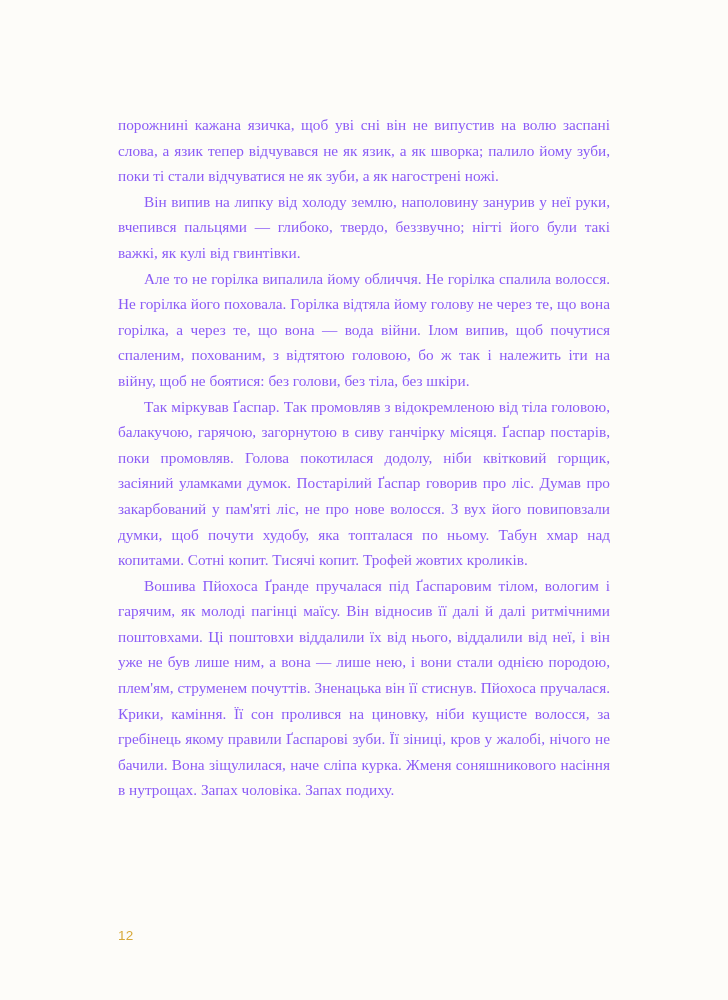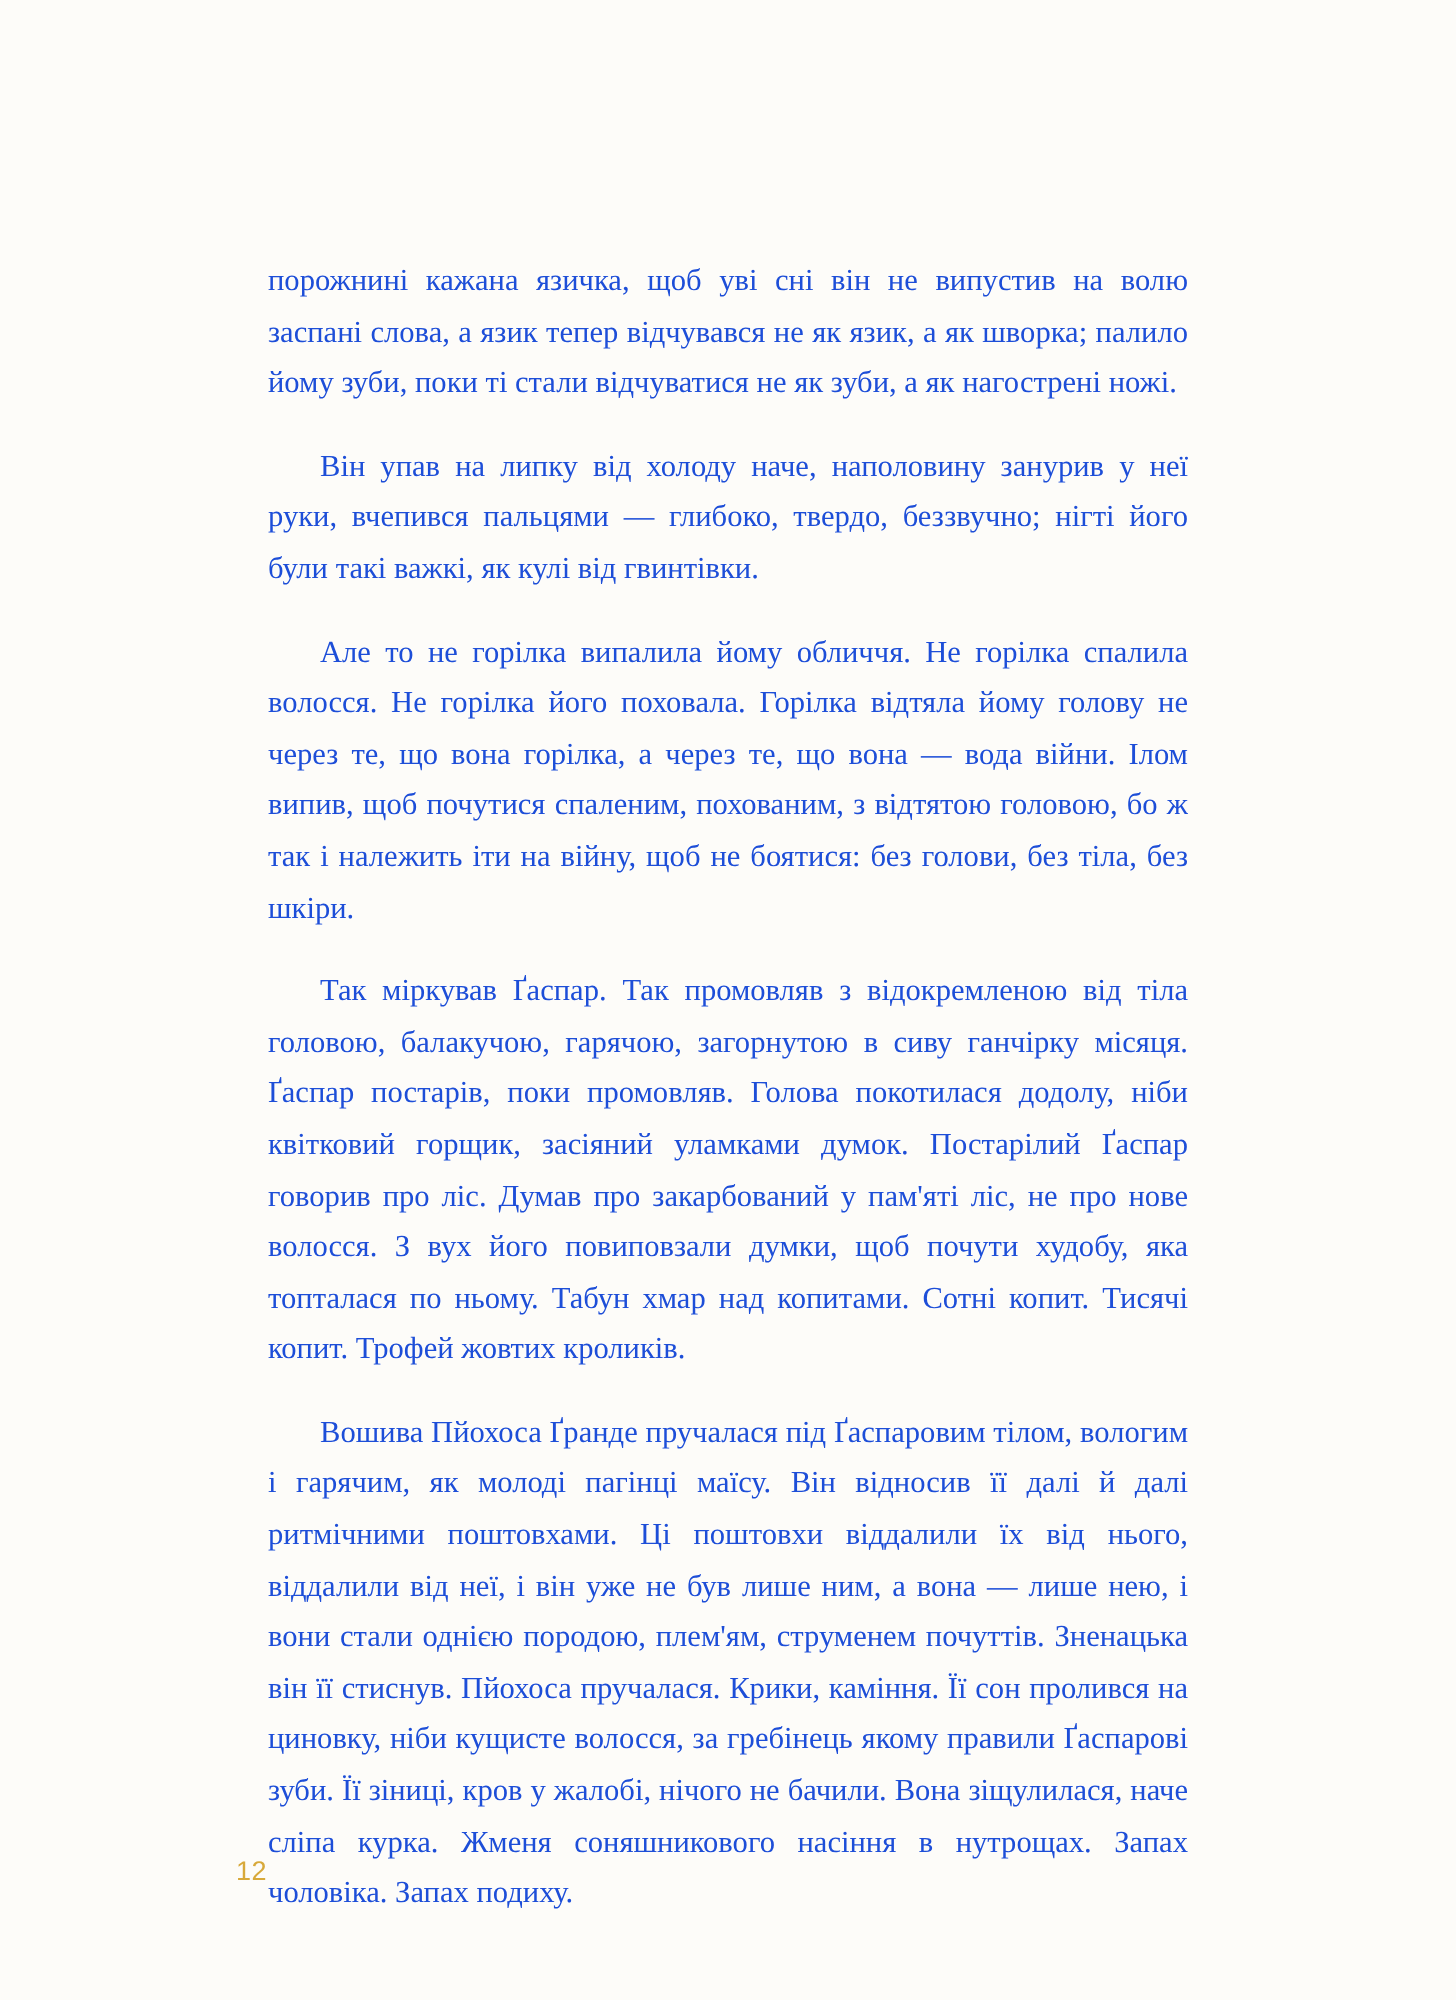--- a/index.html
+++ b/index.html
@@ -20,24 +20,24 @@
     box-sizing: border-box;
     background: #fdfcf9;
   }
   .text-column {
     position: absolute;
     left: 118px;
     top: 112px;
     width: 492px;
   }
   .para {
-    margin: 16px;
+    margin: 0;
     font-size: 15.3px;
     line-height: 25.6px;
-    color: #1d4ed8;
+    color: #8b5cf6;
     text-align: justify;
     text-justify: inter-word;
     hyphens: manual;
   }
   .para.indent {
     text-indent: 26px;
   }
   .page-number {
     position: absolute;
     left: 118px;
@@ -48,21 +48,21 @@
     letter-spacing: 0.2px;
   }
 </style>
 </head>
 <body>
 
 <div class="page">
 
   <div class="text-column">
     <p class="para">порожнині кажана язичка, щоб уві сні він не випустив на волю заспані слова, а язик тепер відчувався не як язик, а як шворка; палило йому зуби, поки ті стали відчуватися не як зуби, а як нагострені ножі.</p>
-    <p class="para indent">Він упав на липку від холоду наче, наполовину занурив у неї руки, вчепився пальцями — глибоко, твердо, беззвучно; нігті його були такі важкі, як кулі від гвинтівки.</p>
+    <p class="para indent">Він випив на липку від холоду землю, наполовину занурив у неї руки, вчепився пальцями — глибоко, твердо, беззвучно; нігті його були такі важкі, як кулі від гвинтівки.</p>
     <p class="para indent">Але то не горілка випалила йому обличчя. Не горілка спалила волосся. Не горілка його поховала. Горілка відтяла йому голову не через те, що вона горілка, а через те, що вона — вода війни. Ілом випив, щоб почутися спаленим, похованим, з відтятою головою, бо ж так і належить іти на війну, щоб не боятися: без голови, без тіла, без шкіри.</p>
     <p class="para indent">Так міркував Ґаспар. Так промовляв з відокремленою від тіла головою, балакучою, гарячою, загорнутою в сиву ганчірку місяця. Ґаспар постарів, поки промовляв. Голова покотилася додолу, ніби квітковий горщик, засіяний уламками думок. Постарілий Ґаспар говорив про ліс. Думав про закарбований у пам'яті ліс, не про нове волосся. З вух його повиповзали думки, щоб почути худобу, яка топталася по ньому. Табун хмар над копитами. Сотні копит. Тисячі копит. Трофей жовтих кроликів.</p>
     <p class="para indent">Вошива Пйохоса Ґранде пручалася під Ґаспаровим тілом, вологим і гарячим, як молоді пагінці маїсу. Він відносив її далі й далі ритмічними поштовхами. Ці поштовхи віддалили їх від нього, віддалили від неї, і він уже не був лише ним, а вона — лише нею, і вони стали однією породою, плем'ям, струменем почуттів. Зненацька він її стиснув. Пйохоса пручалася. Крики, каміння. Її сон пролився на циновку, ніби кущисте волосся, за гребінець якому правили Ґаспарові зуби. Її зіниці, кров у жалобі, нічого не бачили. Вона зіщулилася, наче сліпа курка. Жменя соняшникового насіння в нутрощах. Запах чоловіка. Запах подиху.</p>
   </div>
 
   <div class="page-number">12</div>
 
 </div>
 
 </body></html>

